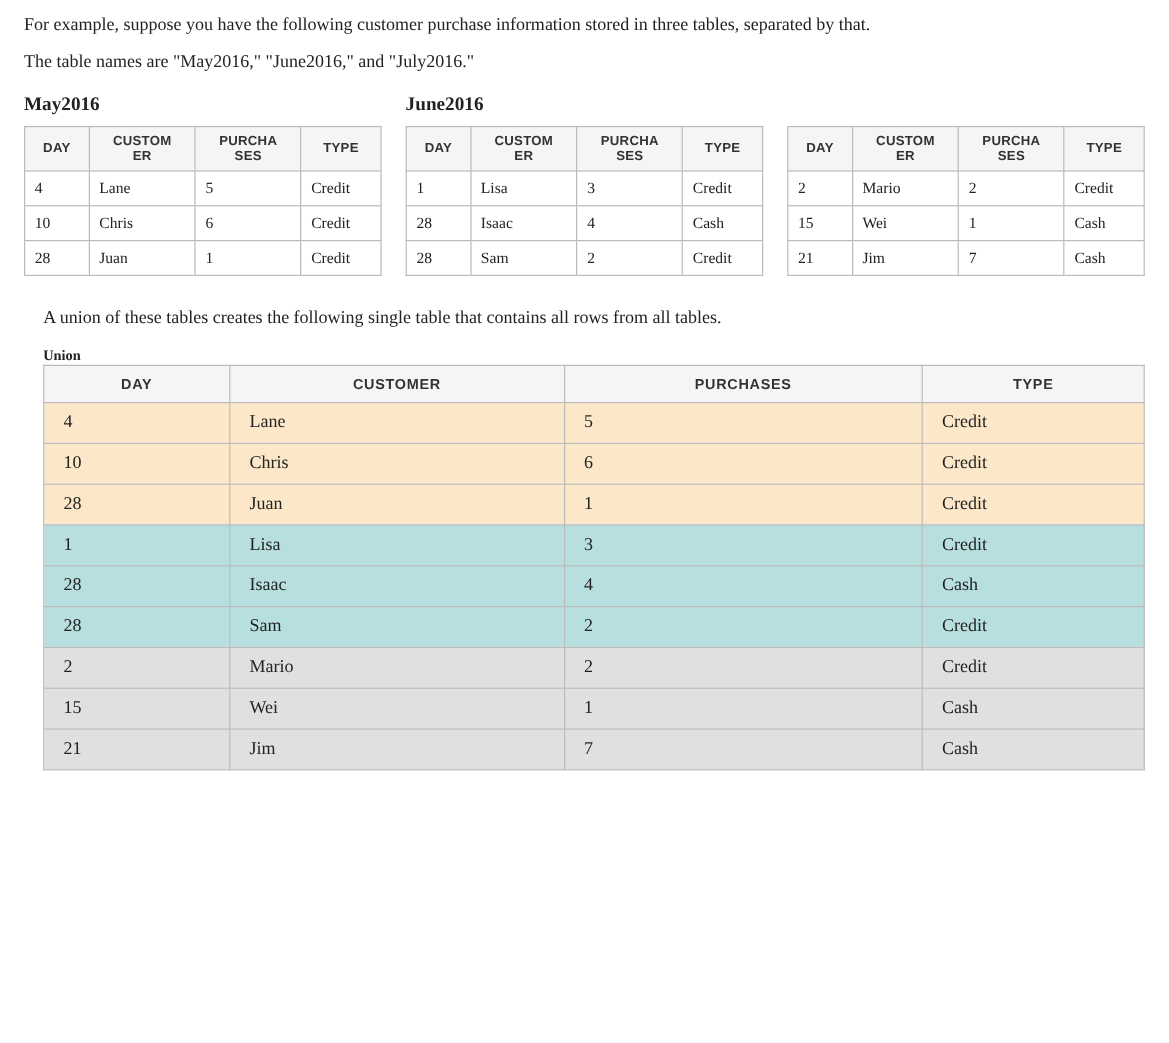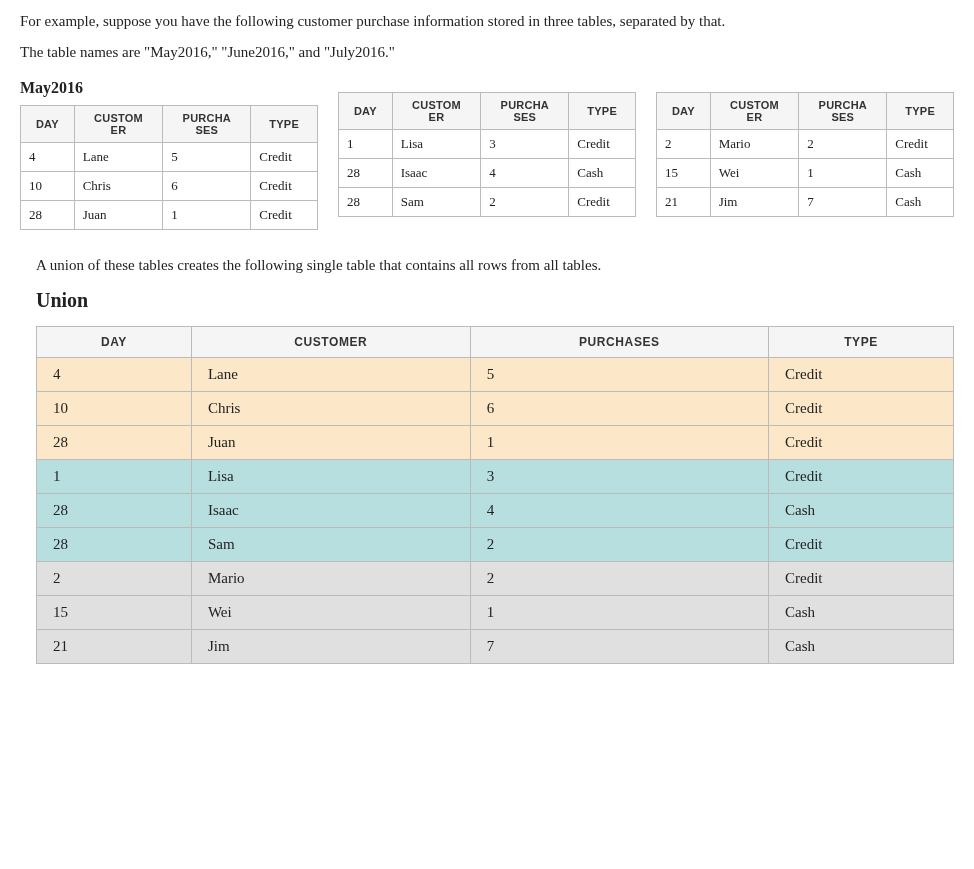--- a/index.html
+++ b/index.html
@@ -12,21 +12,21 @@
     }
     .intro-text {
       margin-bottom: 8px;
       line-height: 1.5;
     }
     .tables-section {
       display: flex;
       gap: 20px;
       margin-top: 16px;
       margin-bottom: 24px;
-      align-items: center;
+      align-items: flex-end;
     }
     .month-block {
       flex: 1;
     }
     .month-title {
       font-weight: bold;
       font-size: 16px;
       margin-bottom: 8px;
     }
     .small-table {
@@ -56,22 +56,22 @@
     .union-section {
       margin-top: 8px;
       padding-left: 16px;
     }
     .union-intro {
       margin-bottom: 12px;
       line-height: 1.5;
     }
     .union-title {
       font-weight: bold;
-      font-size: 20px;
-      margin-bottom: 14px;
+      font-size: 12px;
+      margin-bottom: 0;
     }
     .union-table {
       border-collapse: collapse;
       width: 100%;
       border: 1px solid #bbb;
     }
     .union-table th {
       border: 1px solid #bbb;
       padding: 8px 16px;
       font-family: Arial, sans-serif;
@@ -127,20 +127,21 @@
           <td>28</td>
           <td>Juan</td>
           <td>1</td>
           <td>Credit</td>
         </tr>
       </tbody>
     </table>
   </div>
 
   <div class="month-block">
+    <div class="month-title">June2016</div>
     <table class="small-table">
       <thead>
         <tr>
           <th>DAY</th>
           <th>CUSTOM<br>ER</th>
           <th>PURCHA<br>SES</th>
           <th>TYPE</th>
         </tr>
       </thead>
       <tbody>

